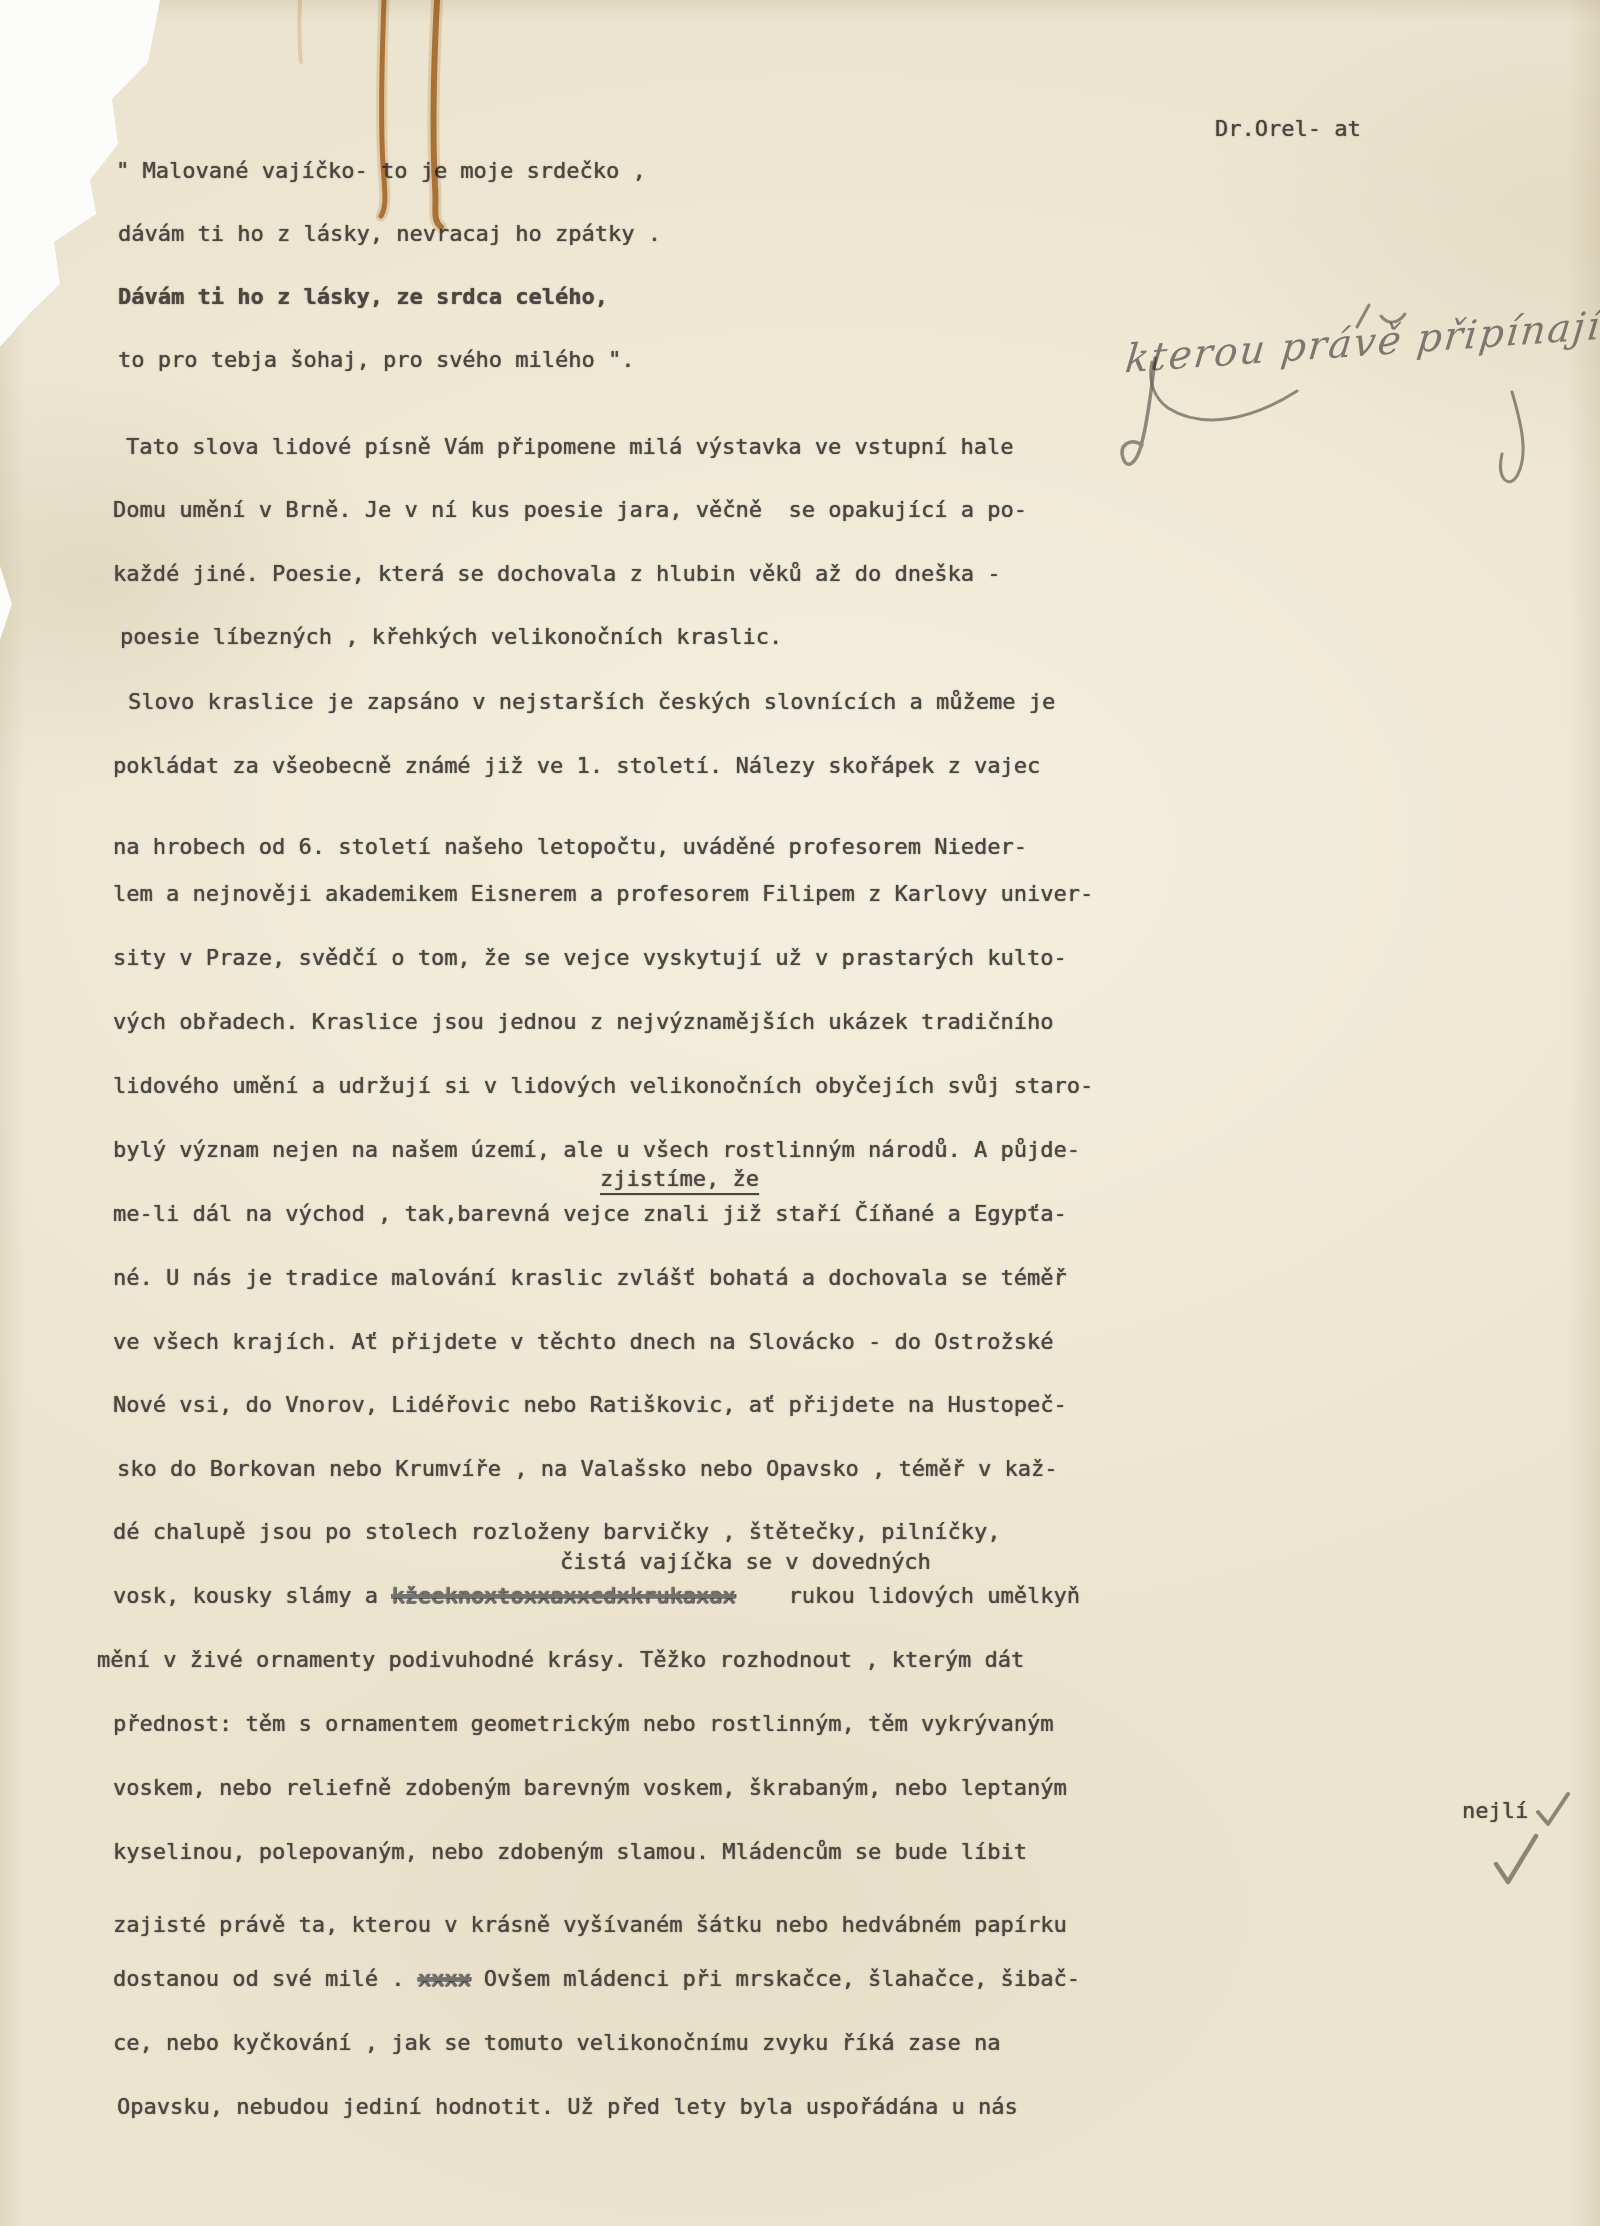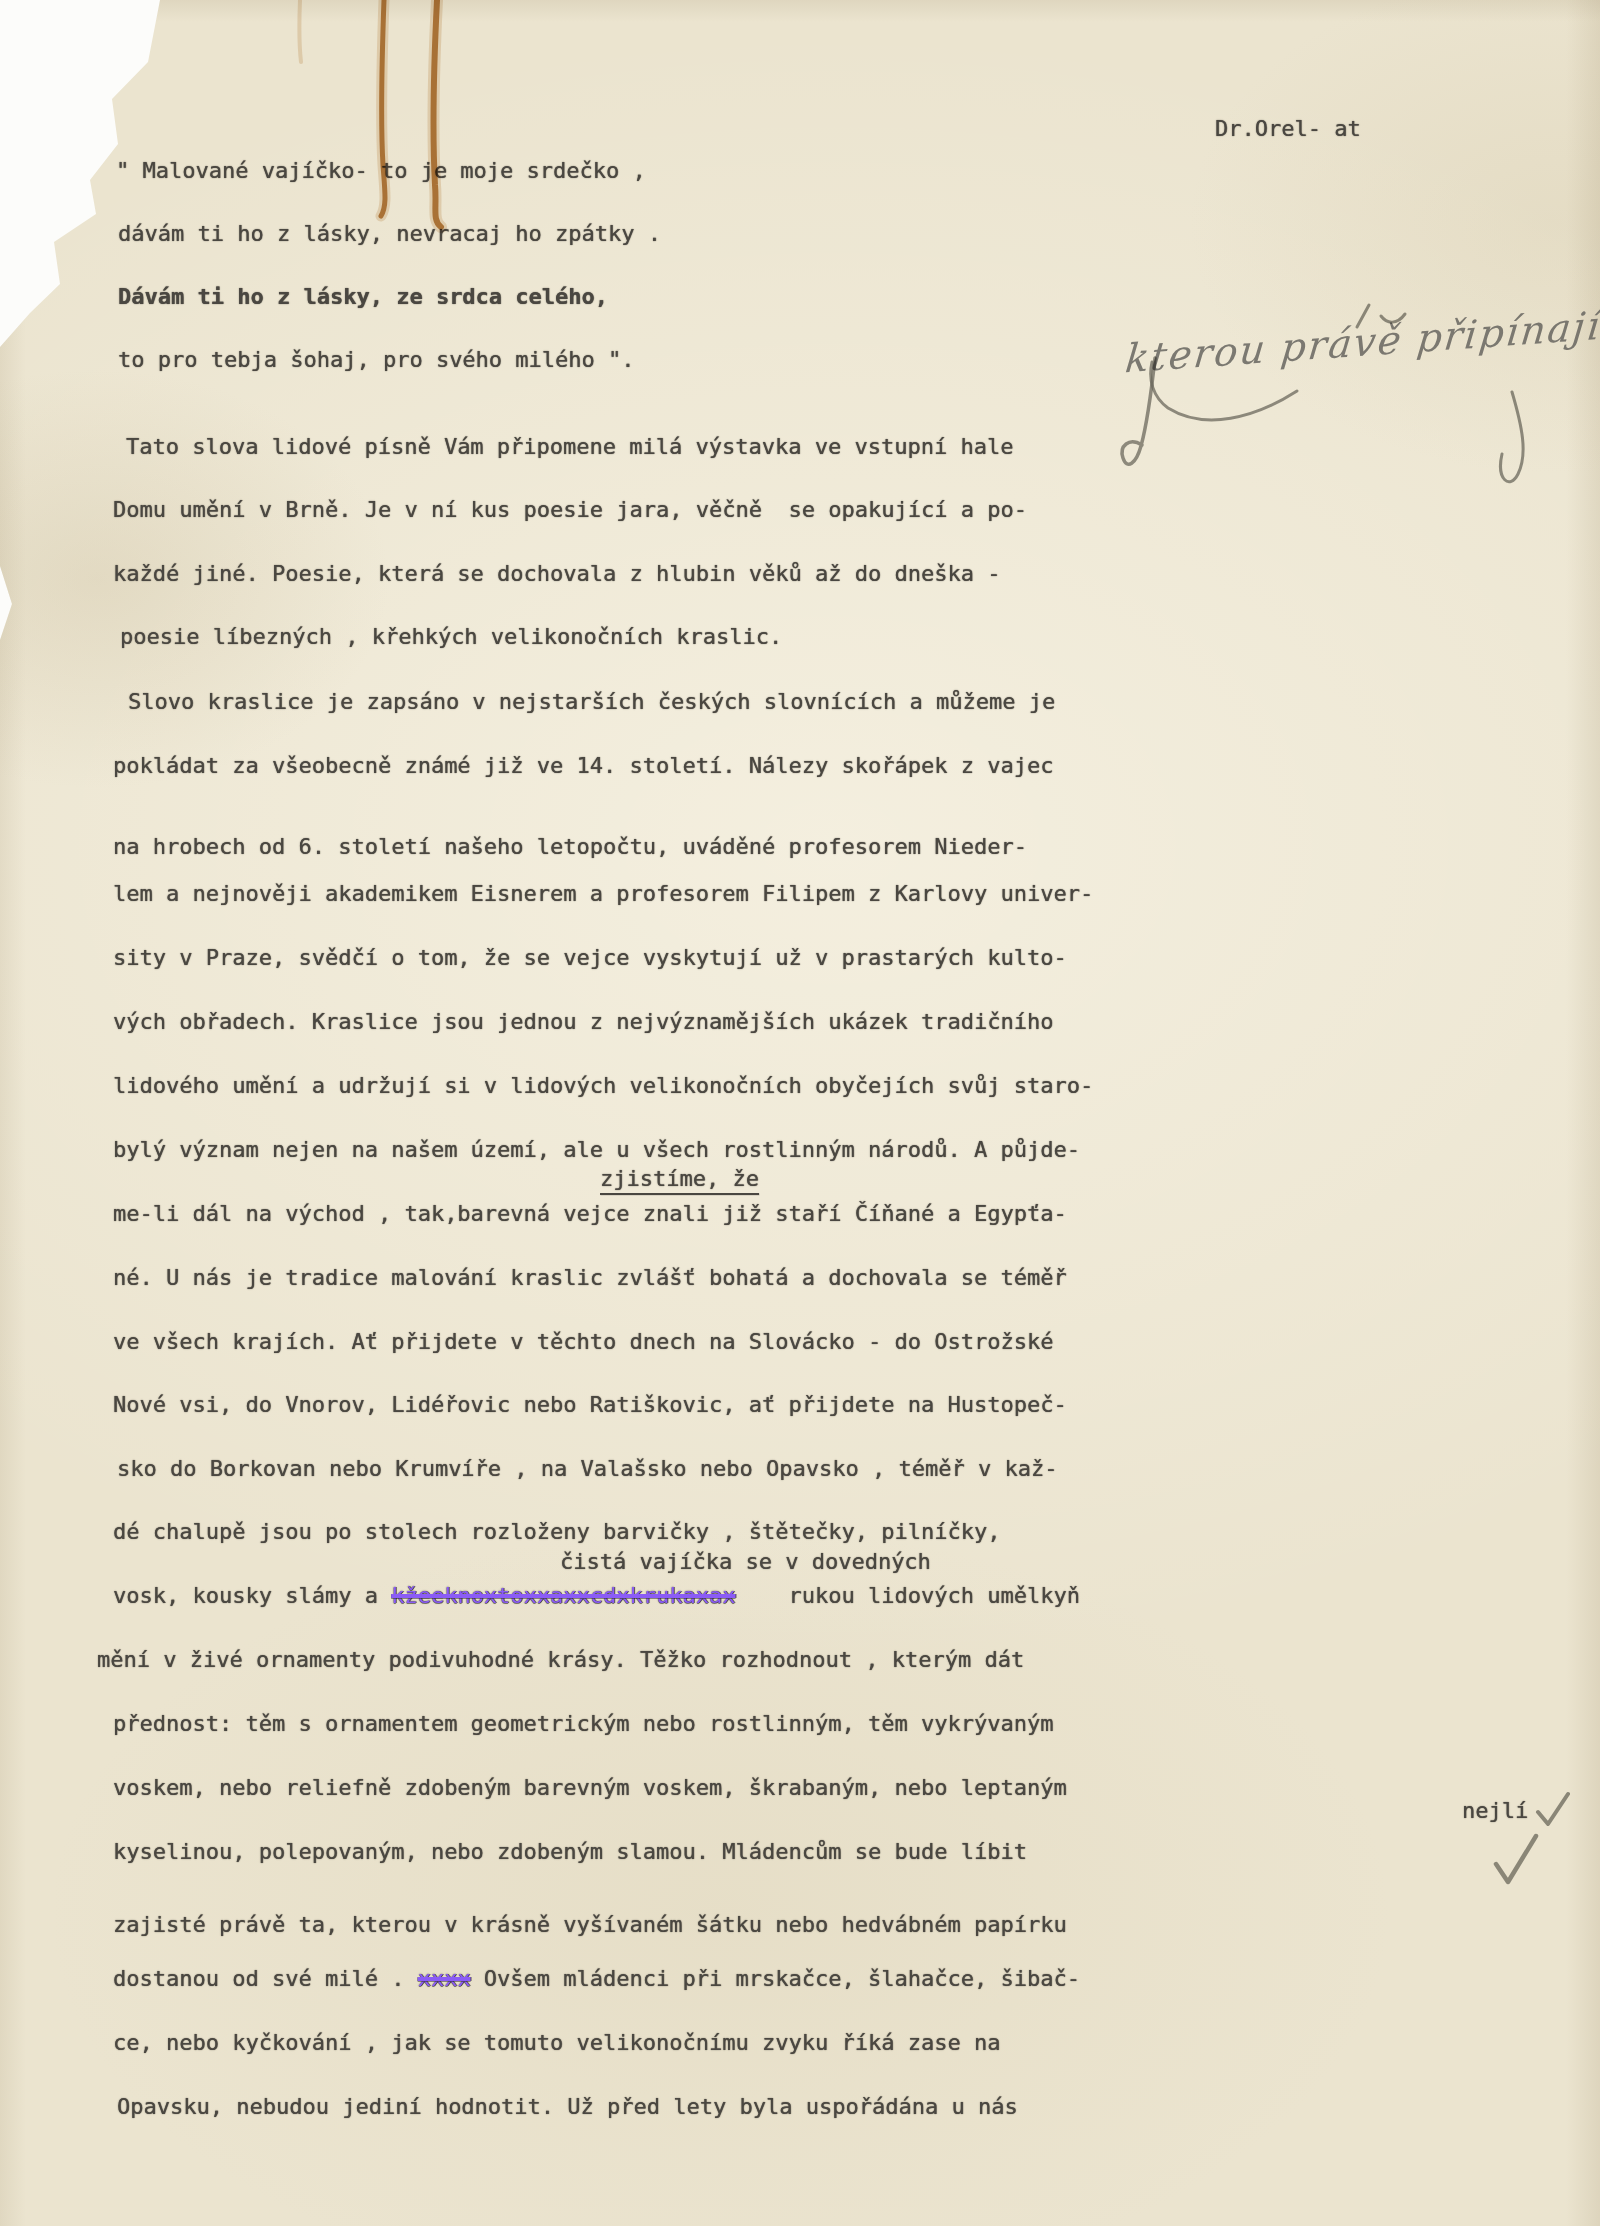--- a/index.html
+++ b/index.html
@@ -33,21 +33,21 @@
   .tline{
     position:absolute;
     font-size:22px;
     line-height:1;
     white-space:pre;
     color:#4a4741;
     text-shadow:0 0 1.2px rgba(58,54,46,.85), .5px .4px 0 rgba(58,54,46,.30);
     letter-spacing:0;
   }
   .tline .strike{
-    color:#8b5cf6;
+    color:#737373;
     text-decoration:line-through;
     text-decoration-thickness:4px;
     text-shadow:0 0 1.5px rgba(40,37,31,.95), 1px 0 0 rgba(40,37,31,.6), 0 1px 0 rgba(40,37,31,.5);
   }
   .tline .underline{
     text-decoration:underline;
     text-underline-offset:7px;
     text-decoration-thickness:2px;
   }
   
@@ -82,21 +82,21 @@
 <div id="typed-layer">
     <div class="tline" style="left: 116px; top: 160px;"><span>" Malované vajíčko- to je moje srdečko ,</span></div>
     <div class="tline" style="left: 118px; top: 223px;"><span>dávám ti ho z lásky, nevracaj ho zpátky .</span></div>
     <div class="tline" style="left: 118px; top: 286px; font-weight: bold;"><span>Dávám ti ho z lásky, ze srdca celého,</span></div>
     <div class="tline" style="left: 118px; top: 349px;"><span>to pro tebja šohaj, pro svého milého ".</span></div>
     <div class="tline" style="left: 126px; top: 436px;"><span>Tato slova lidové písně Vám připomene milá výstavka ve vstupní hale</span></div>
     <div class="tline" style="left: 113px; top: 499px;"><span>Domu umění v Brně. Je v ní kus poesie jara, věčně  se opakující a po-</span></div>
     <div class="tline" style="left: 113px; top: 563px;"><span>každé jiné. Poesie, která se dochovala z hlubin věků až do dneška -</span></div>
     <div class="tline" style="left: 120px; top: 626px;"><span>poesie líbezných , křehkých velikonočních kraslic.</span></div>
     <div class="tline" style="left: 128px; top: 691px;"><span>Slovo kraslice je zapsáno v nejstarších českých slovnících a můžeme je</span></div>
-    <div class="tline" style="left: 113px; top: 755px;"><span>pokládat za všeobecně známé již ve 14. století. Nálezy skořápek z vajec</span></div>
+    <div class="tline" style="left: 113px; top: 755px;"><span>pokládat za všeobecně známé již ve 1. století. Nálezy skořápek z vajec</span></div>
     <div class="tline" style="left: 113px; top: 836px;"><span>na hrobech od 6. století našeho letopočtu, uváděné profesorem Nieder-</span></div>
     <div class="tline" style="left: 113px; top: 883px;"><span>lem a nejnověji akademikem Eisnerem a profesorem Filipem z Karlovy univer-</span></div>
     <div class="tline" style="left: 113px; top: 947px;"><span>sity v Praze, svědčí o tom, že se vejce vyskytují už v prastarých kulto-</span></div>
     <div class="tline" style="left: 113px; top: 1011px;"><span>vých obřadech. Kraslice jsou jednou z nejvýznamějších ukázek tradičního</span></div>
     <div class="tline" style="left: 113px; top: 1075px;"><span>lidového umění a udržují si v lidových velikonočních obyčejích svůj staro-</span></div>
     <div class="tline" style="left: 113px; top: 1139px;"><span>bylý význam nejen na našem území, ale u všech rostlinným národů. A půjde-</span></div>
     <div class="tline" style="left: 600px; top: 1168px;"><span class="underline">zjistíme, že</span></div>
     <div class="tline" style="left: 113px; top: 1203px;"><span>me-li dál na východ , tak,barevná vejce znali již staří Číňané a Egypťa-</span></div>
     <div class="tline" style="left: 113px; top: 1267px;"><span>né. U nás je tradice malování kraslic zvlášť bohatá a dochovala se téměř</span></div>
     <div class="tline" style="left: 113px; top: 1331px;"><span>ve všech krajích. Ať přijdete v těchto dnech na Slovácko - do Ostrožské</span></div>

